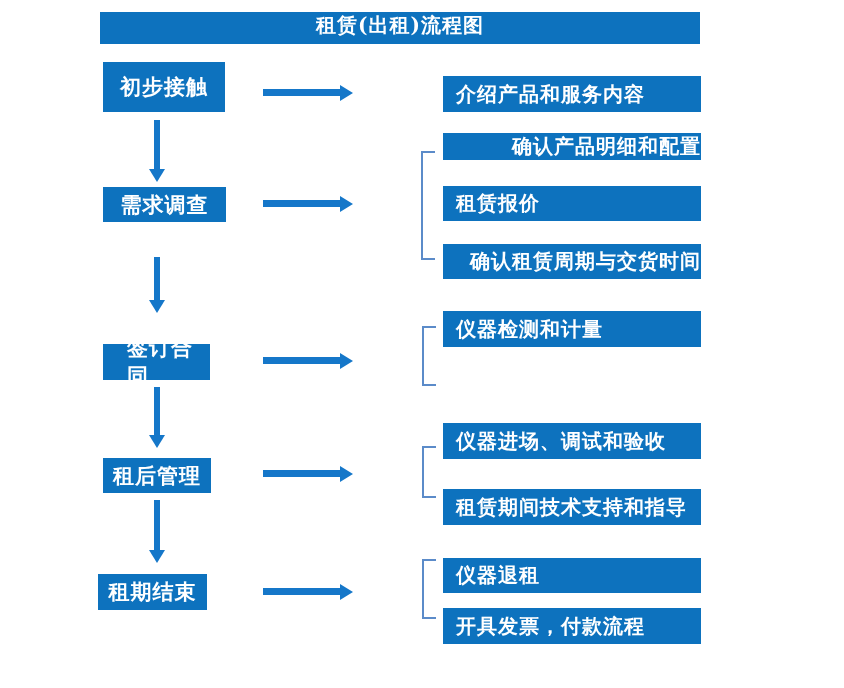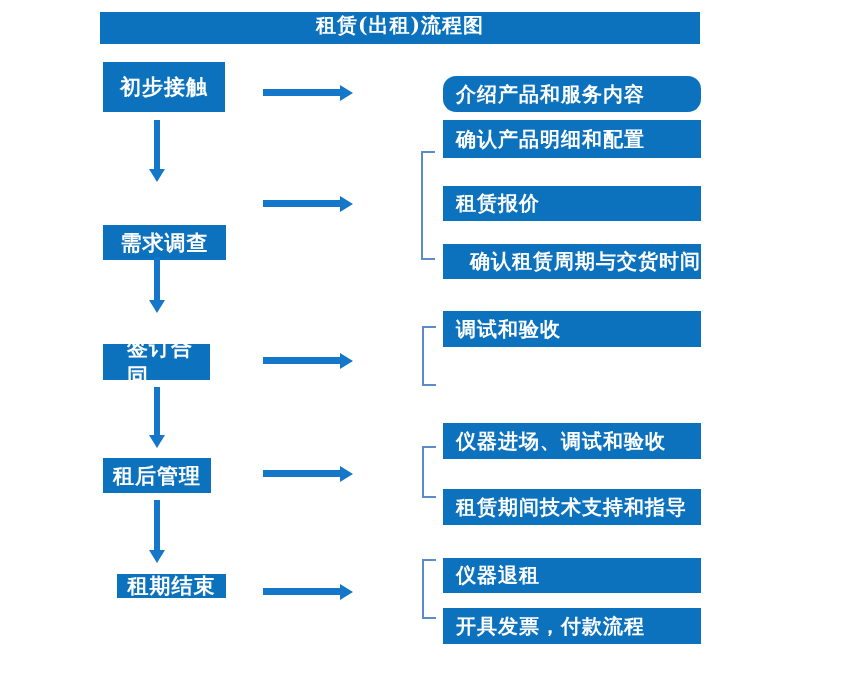--- a/index.html
+++ b/index.html
@@ -70,30 +70,30 @@
 
 <div class="stage">
 
   <div class="titlebar">
     <span>租赁(出租)流程图</span>
   </div>
 
   <div class="box step" style="left:103px;top:62px;width:122px;height:50px;">
     <span>初步接触</span>
   </div>
-  <div class="box step" style="left:103px;top:187px;width:123px;height:35px;margin-top:38px;">
+  <div class="box step" style="left:103px;top:187px;width:123px;height:35px;">
     <span>需求调查</span>
   </div>
   <div class="box step" style="left:103px;top:344px;width:107px;height:36px;padding-left:24px;">
     <span>签订合同</span>
   </div>
   <div class="box step" style="left:103px;top:458px;width:108px;height:35px;">
     <span>租后管理</span>
   </div>
-  <div class="box step" style="left:117px;top:574px;width:109px;height:24px;">
+  <div class="box step" style="left:98px;top:574px;width:109px;height:36px;">
     <span>租期结束</span>
   </div>
 
   <div class="varrow" style="top:120px;height:62px;">
     <div class="shaft"></div>
     <div class="head"></div>
   </div>
   <div class="varrow" style="top:257px;height:56px;">
     <div class="shaft"></div>
     <div class="head"></div>
@@ -126,34 +126,34 @@
   <div class="harrow" style="top:584px;">
     <div class="shaft"></div>
     <div class="head"></div>
   </div>
 
   <div class="bracket" style="left:421px;top:151px;height:109px;"></div>
   <div class="bracket" style="left:422px;top:326px;height:60px;"></div>
   <div class="bracket" style="left:422px;top:446px;height:52px;"></div>
   <div class="bracket" style="left:422px;top:559px;height:60px;"></div>
 
-  <div class="box detail" style="top:76px;border-radius:13px;">
+  <div class="box detail" style="top:76px;">
     <span>介绍产品和服务内容</span>
   </div>
-  <div class="box detail" style="top:120px;height:38px;">
+  <div class="box detail" style="top:133px;height:27px;justify-content:flex-end;">
     <span>确认产品明细和配置</span>
   </div>
   <div class="box detail" style="top:186px;height:35px;">
     <span>租赁报价</span>
   </div>
   <div class="box detail" style="top:244px;height:35px;padding-left:27px;">
     <span>确认租赁周期与交货时间</span>
   </div>
   <div class="box detail" style="top:311px;">
-    <span>调试和验收</span>
+    <span>仪器检测和计量</span>
   </div>
   <div class="box detail" style="top:489px;">
     <span>租赁期间技术支持和指导</span>
   </div>
   <div class="box detail" style="top:423px;">
     <span>仪器进场、调试和验收</span>
   </div>
   <div class="box detail" style="top:558px;height:35px;">
     <span>仪器退租</span>
   </div>

